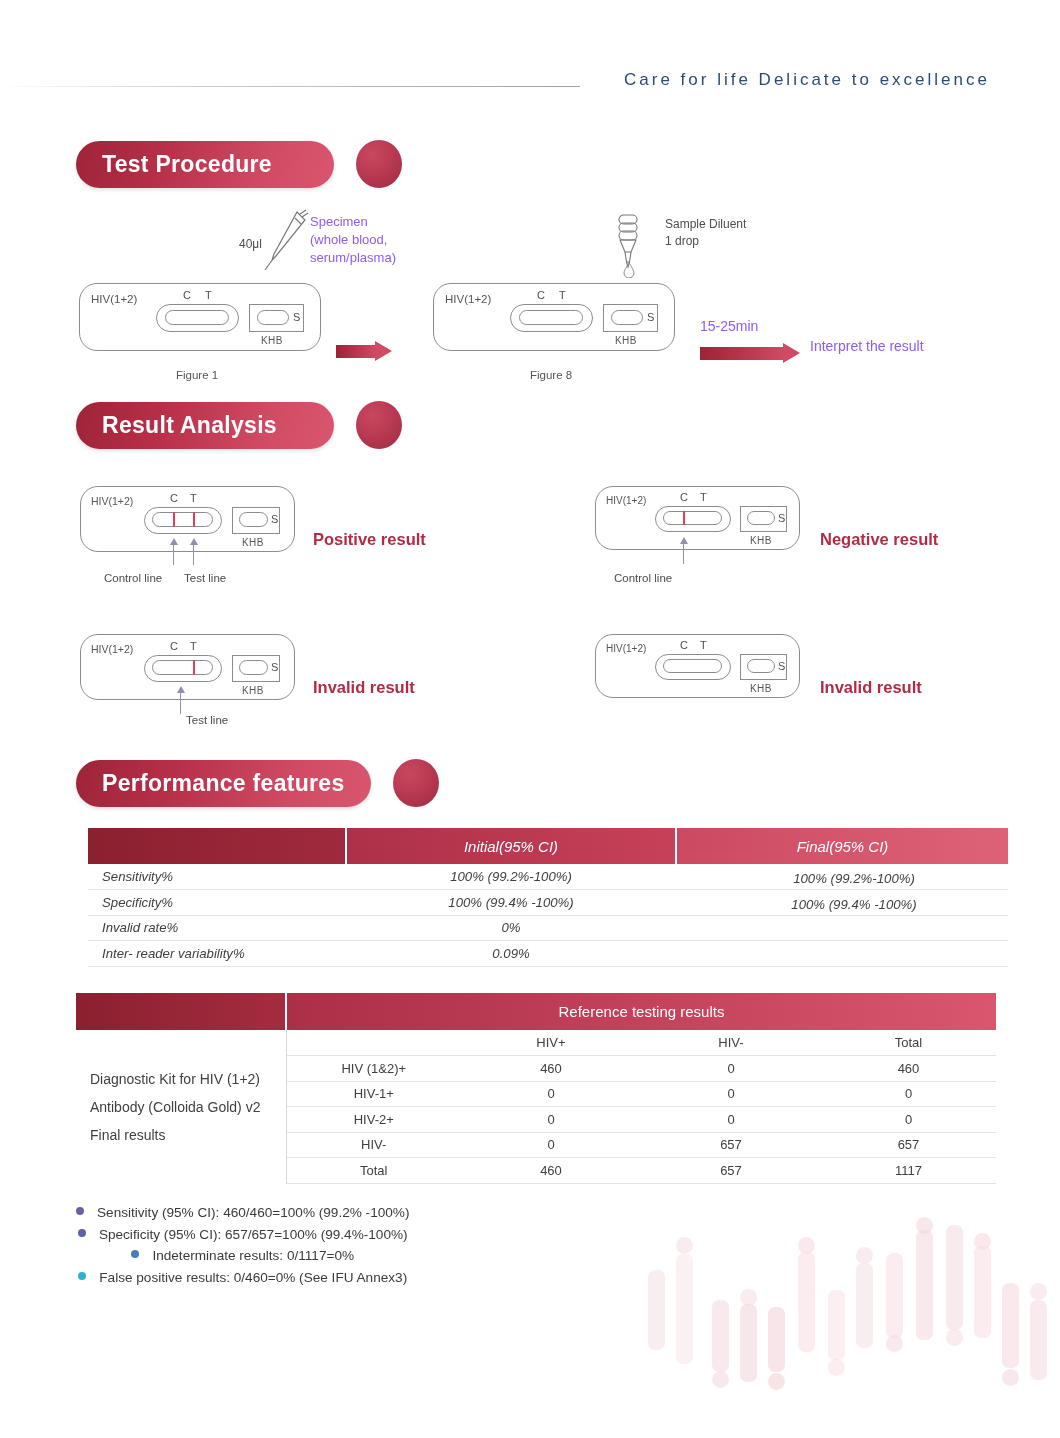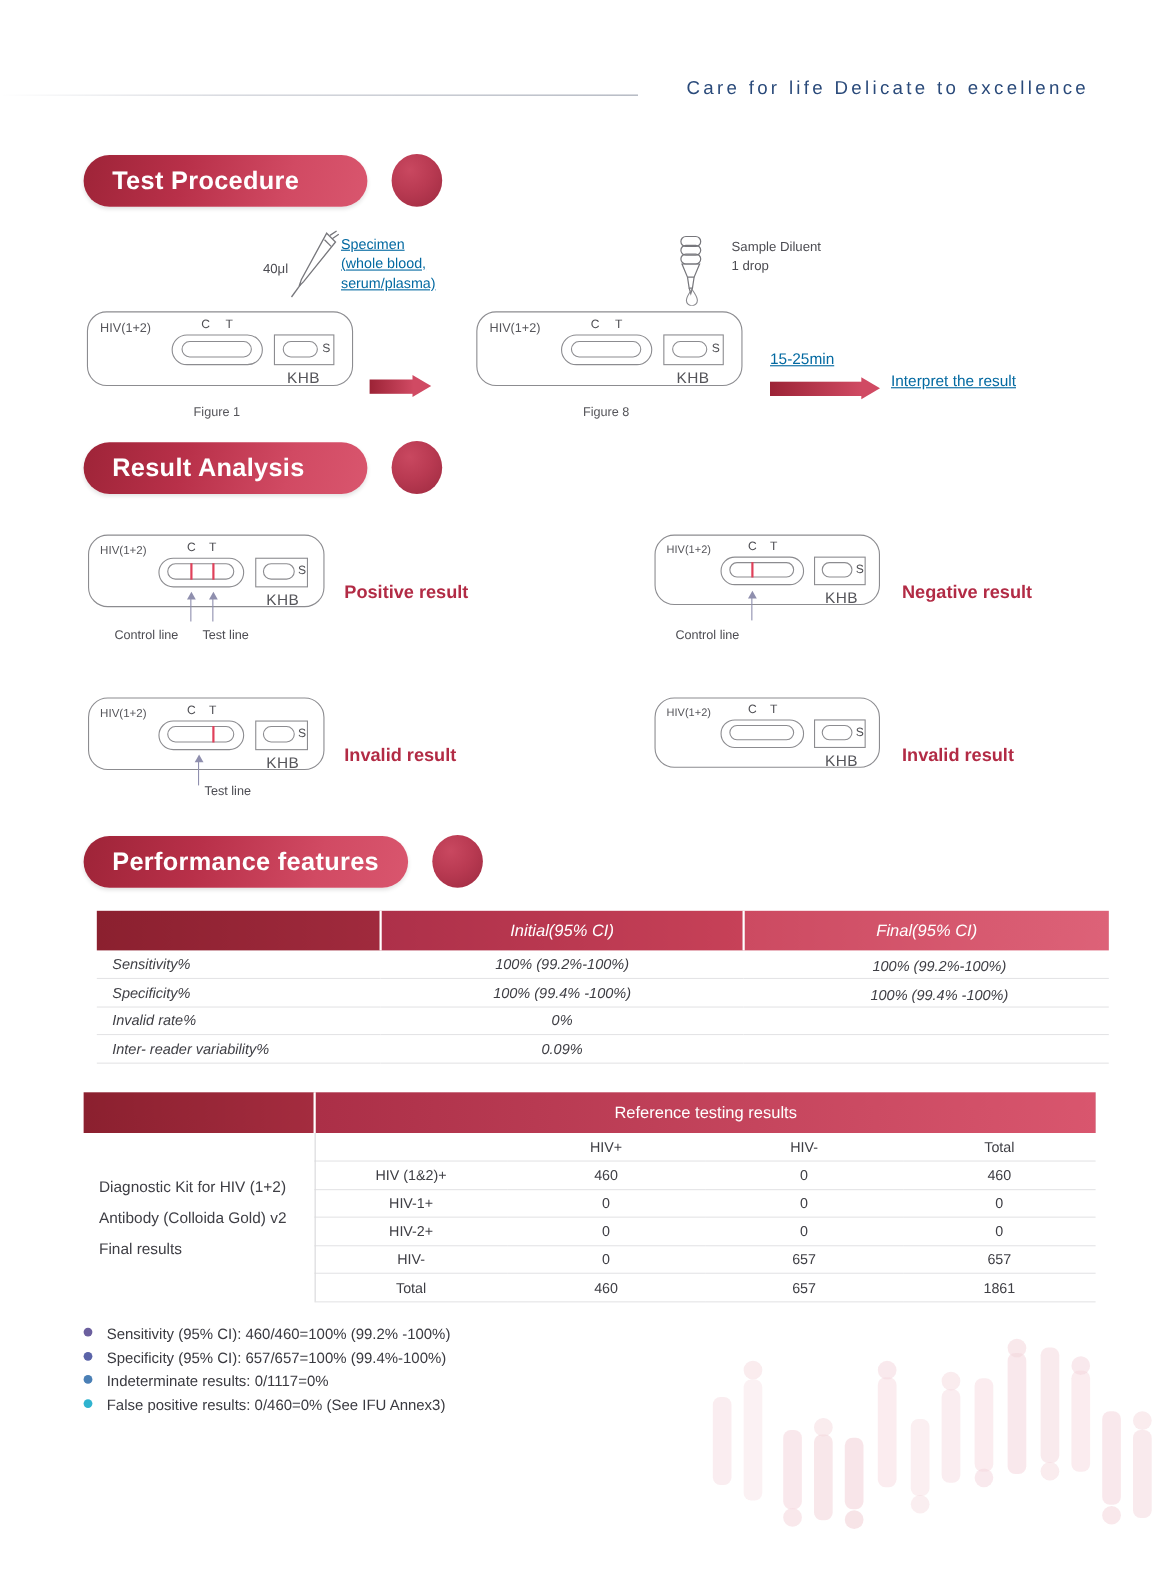--- a/index.html
+++ b/index.html
@@ -52,21 +52,21 @@
   .win-outer {
     position:absolute; border:1.3px solid #8c8c90; border-radius:14px; background:#fff;
   }
   .win-inner {
     position:absolute; border:1.3px solid #8c8c90; border-radius:9px; background:#fff;
   }
   .sq-outer { position:absolute; border:1.3px solid #8c8c90; background:#fff; }
   .s-oval { position:absolute; border:1.3px solid #8c8c90; border-radius:9px; background:#fff; }
   .ct-letter { position:absolute; font-size:11px; color:#4e4e53; }
   .s-letter  { position:absolute; font-size:11px; color:#4e4e53; }
-  .khb { position:absolute; font-size:14px; color:#55555a; letter-spacing:0.4px;text-align:right; }
+  .khb { position:absolute; font-size:10px; color:#55555a; letter-spacing:0.4px;text-align:right; }
   .figcap { position:absolute; font-size:11.5px; color:#55555a; }
   .redline { position:absolute; width:1.6px; background:#e0405a; }
 
   
   .arrow-up {
     position:absolute; width:1px; background:#8f8fae;
   }
   .arrow-up::before {
     content:""; position:absolute; left:-3.4px; top:-5px;
     border-left:4px solid transparent; border-right:4px solid transparent;
@@ -79,21 +79,21 @@
   .blockarrow .shaft {
     position:absolute; left:0; top:0; height:13px;
     background: linear-gradient(to right,#9c2336,#d04a63);
   }
   .blockarrow .head {
     position:absolute; top:-4px; width:0; height:0;
     border-top:10.5px solid transparent; border-bottom:10.5px solid transparent;
     border-left:17px solid #d04a63;
   }
 
-  .note { position:absolute; font-size:13px; color:#0369a1; line-height:1.38; white-space:pre-line;text-decoration:underline; }
+  .note { position:absolute; font-size:13px; color:#8b5cf6; line-height:1.38; white-space:pre-line; }
   .note-sm { position:absolute; font-size:11.5px; color:#4c4c52; line-height:1.42; white-space:pre-line; }
 
   
   .pipette { position:absolute; }
   
   .dropper { position:absolute; }
 
   
   .tbl { position:absolute; border-collapse:collapse; }
   .t1 { left:88px; top:828px; width:920px;font-style:italic; }
@@ -114,21 +114,21 @@
   .t2 td { font-size:13px; color:#3e3e44; }
   .t2 .side {
     width:210px; padding:0 0 0 14px; vertical-align:middle; text-align:left;
     border-right:1px solid #d8d8da; line-height:2.0; font-size:14px; color:#3e3e44;
   }
   .t2 .cell { height:25.5px; text-align:center; border-bottom:1px solid #e4e4e6; }
   .t2 .colhead { height:25.5px; text-align:center; border-bottom:1px solid #e4e4e6; color:#3e3e44; }
 
   
   .bullets { position:absolute; left:76px; top:1205px; }
-  .bullet-row { display:flex; align-items:baseline; height:21.5px; }
+  .bullet-row { display:flex; align-items:baseline; height:21.5px;justify-content:center; }
   .bdot { width:8px; height:8px; border-radius:50%; margin-right:13px; flex:none; position:relative; top:-2px; }
   .btxt { font-size:13.6px; color:#3a3a40; white-space:nowrap; }
 
   
   .deco { position:absolute; right:0; bottom:48px; width:420px; height:180px; opacity:0.95; }
   .deco i { position:absolute; bottom:0; display:block; border-radius:7px; background:#f6dde2; }
   .deco u { position:absolute; display:block; border-radius:50%; background:#f4d6dc; }
 </style>
 </head>
 <body>
@@ -360,21 +360,21 @@
     <tr>
       <td class="cell">HIV-</td>
       <td class="cell">0</td>
       <td class="cell">657</td>
       <td class="cell">657</td>
     </tr>
     <tr>
       <td class="cell">Total</td>
       <td class="cell">460</td>
       <td class="cell">657</td>
-      <td class="cell">1861</td>
+      <td class="cell">1117</td>
     </tr>
   </tbody>
     </table>
 
   <div class="bullets">
     <div class="bullet-row">
       <span class="bdot" style="background:#6b5f9e;"></span>
       <span class="btxt">Sensitivity (95% CI): 460/460=100% (99.2% -100%)</span>
     </div>
     <div class="bullet-row">

